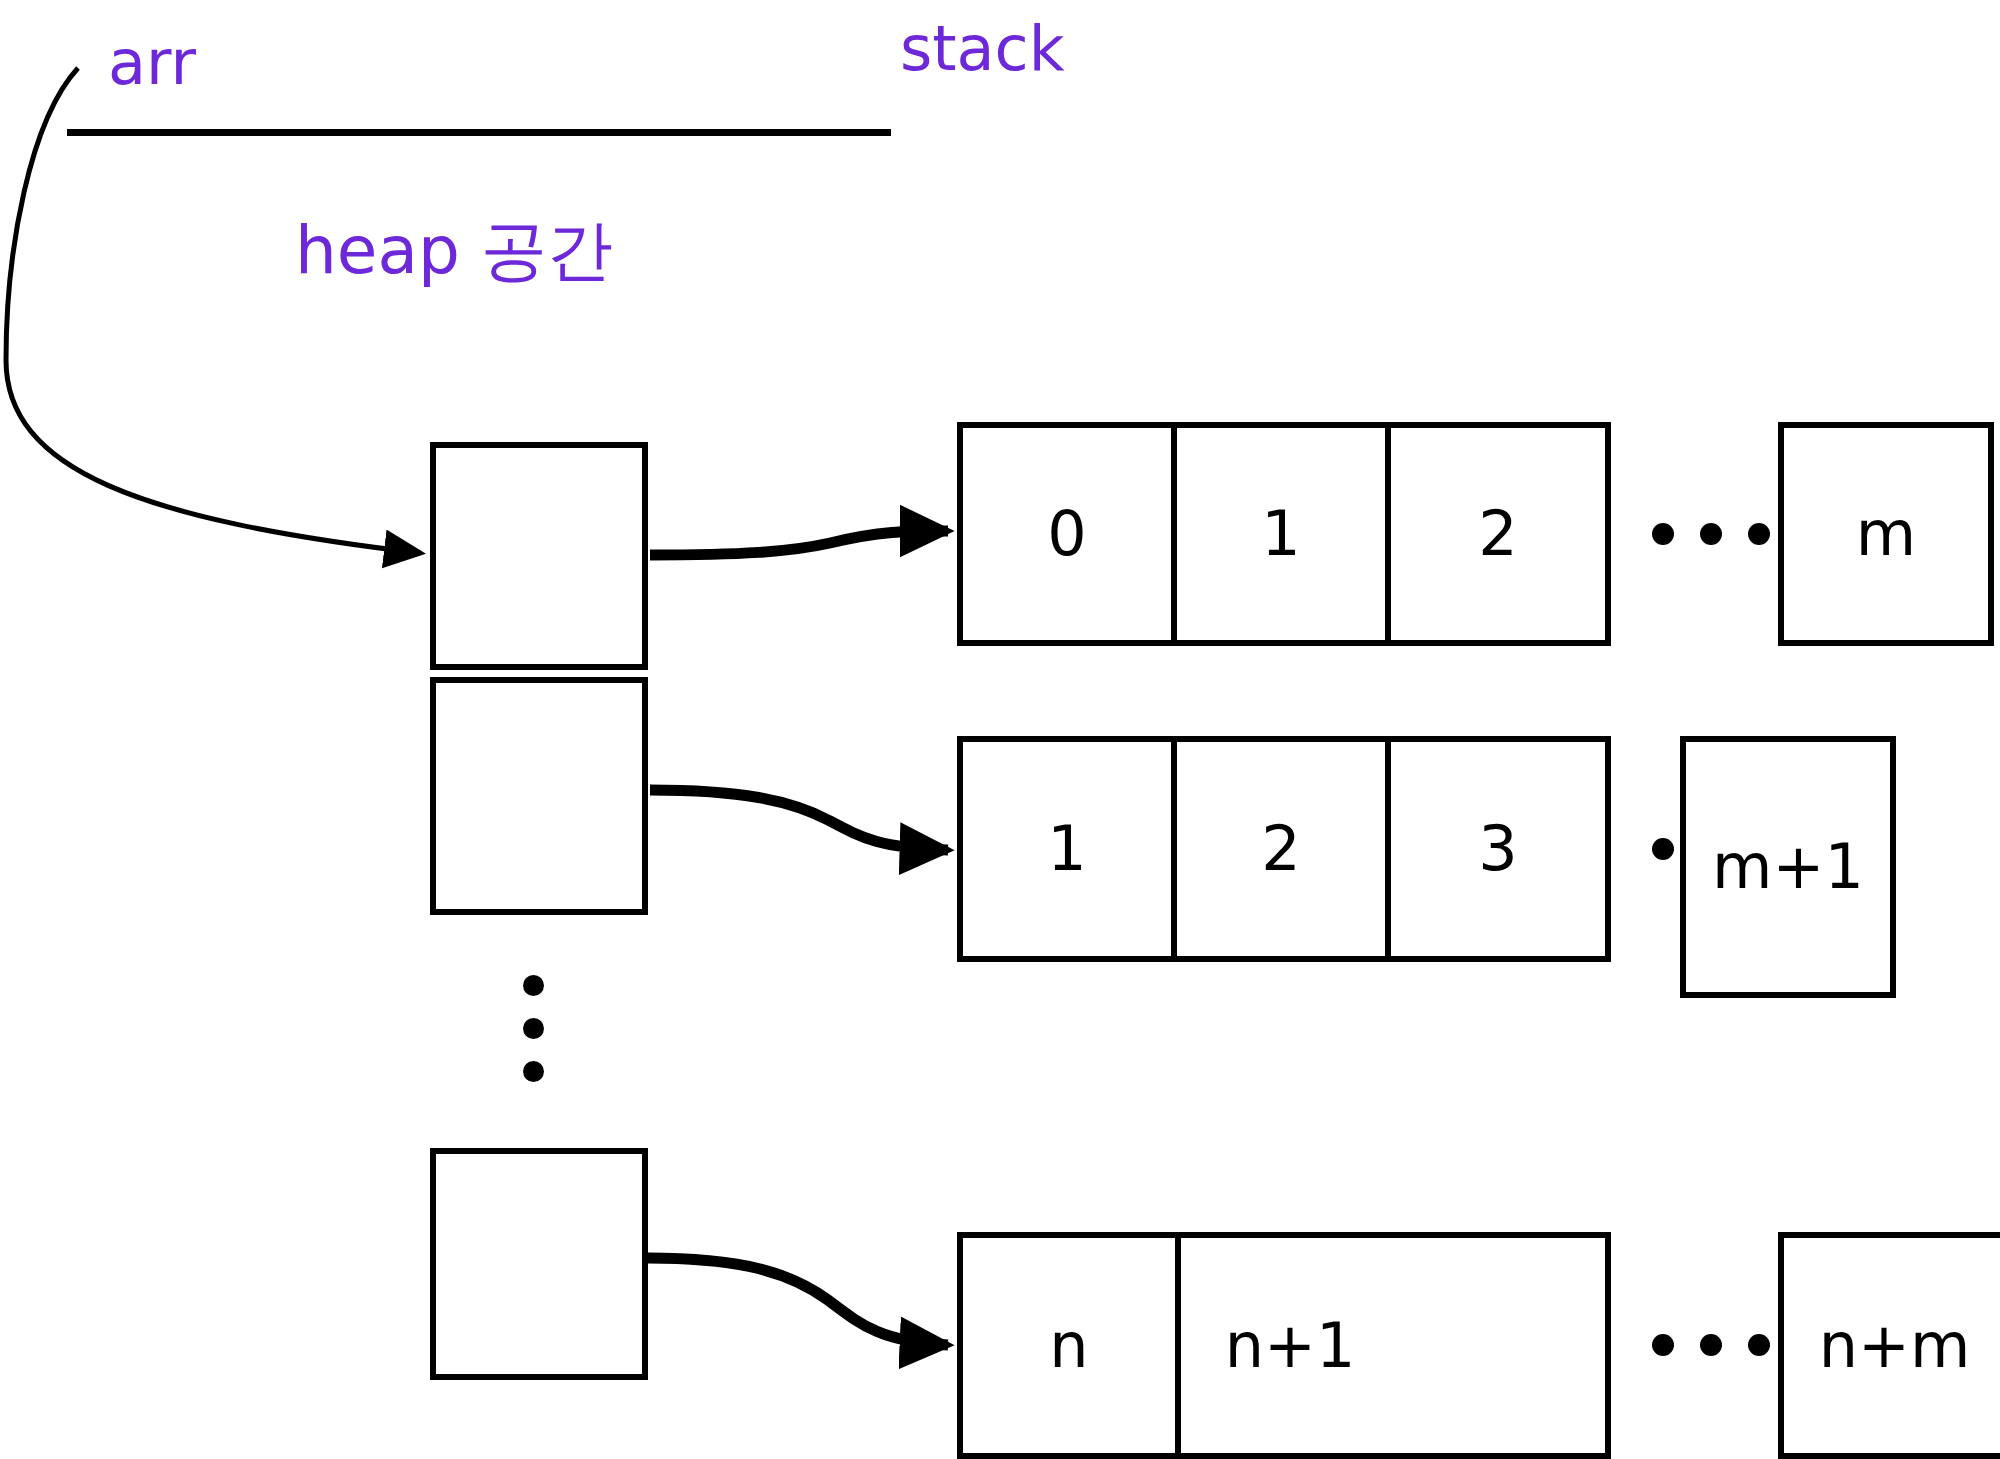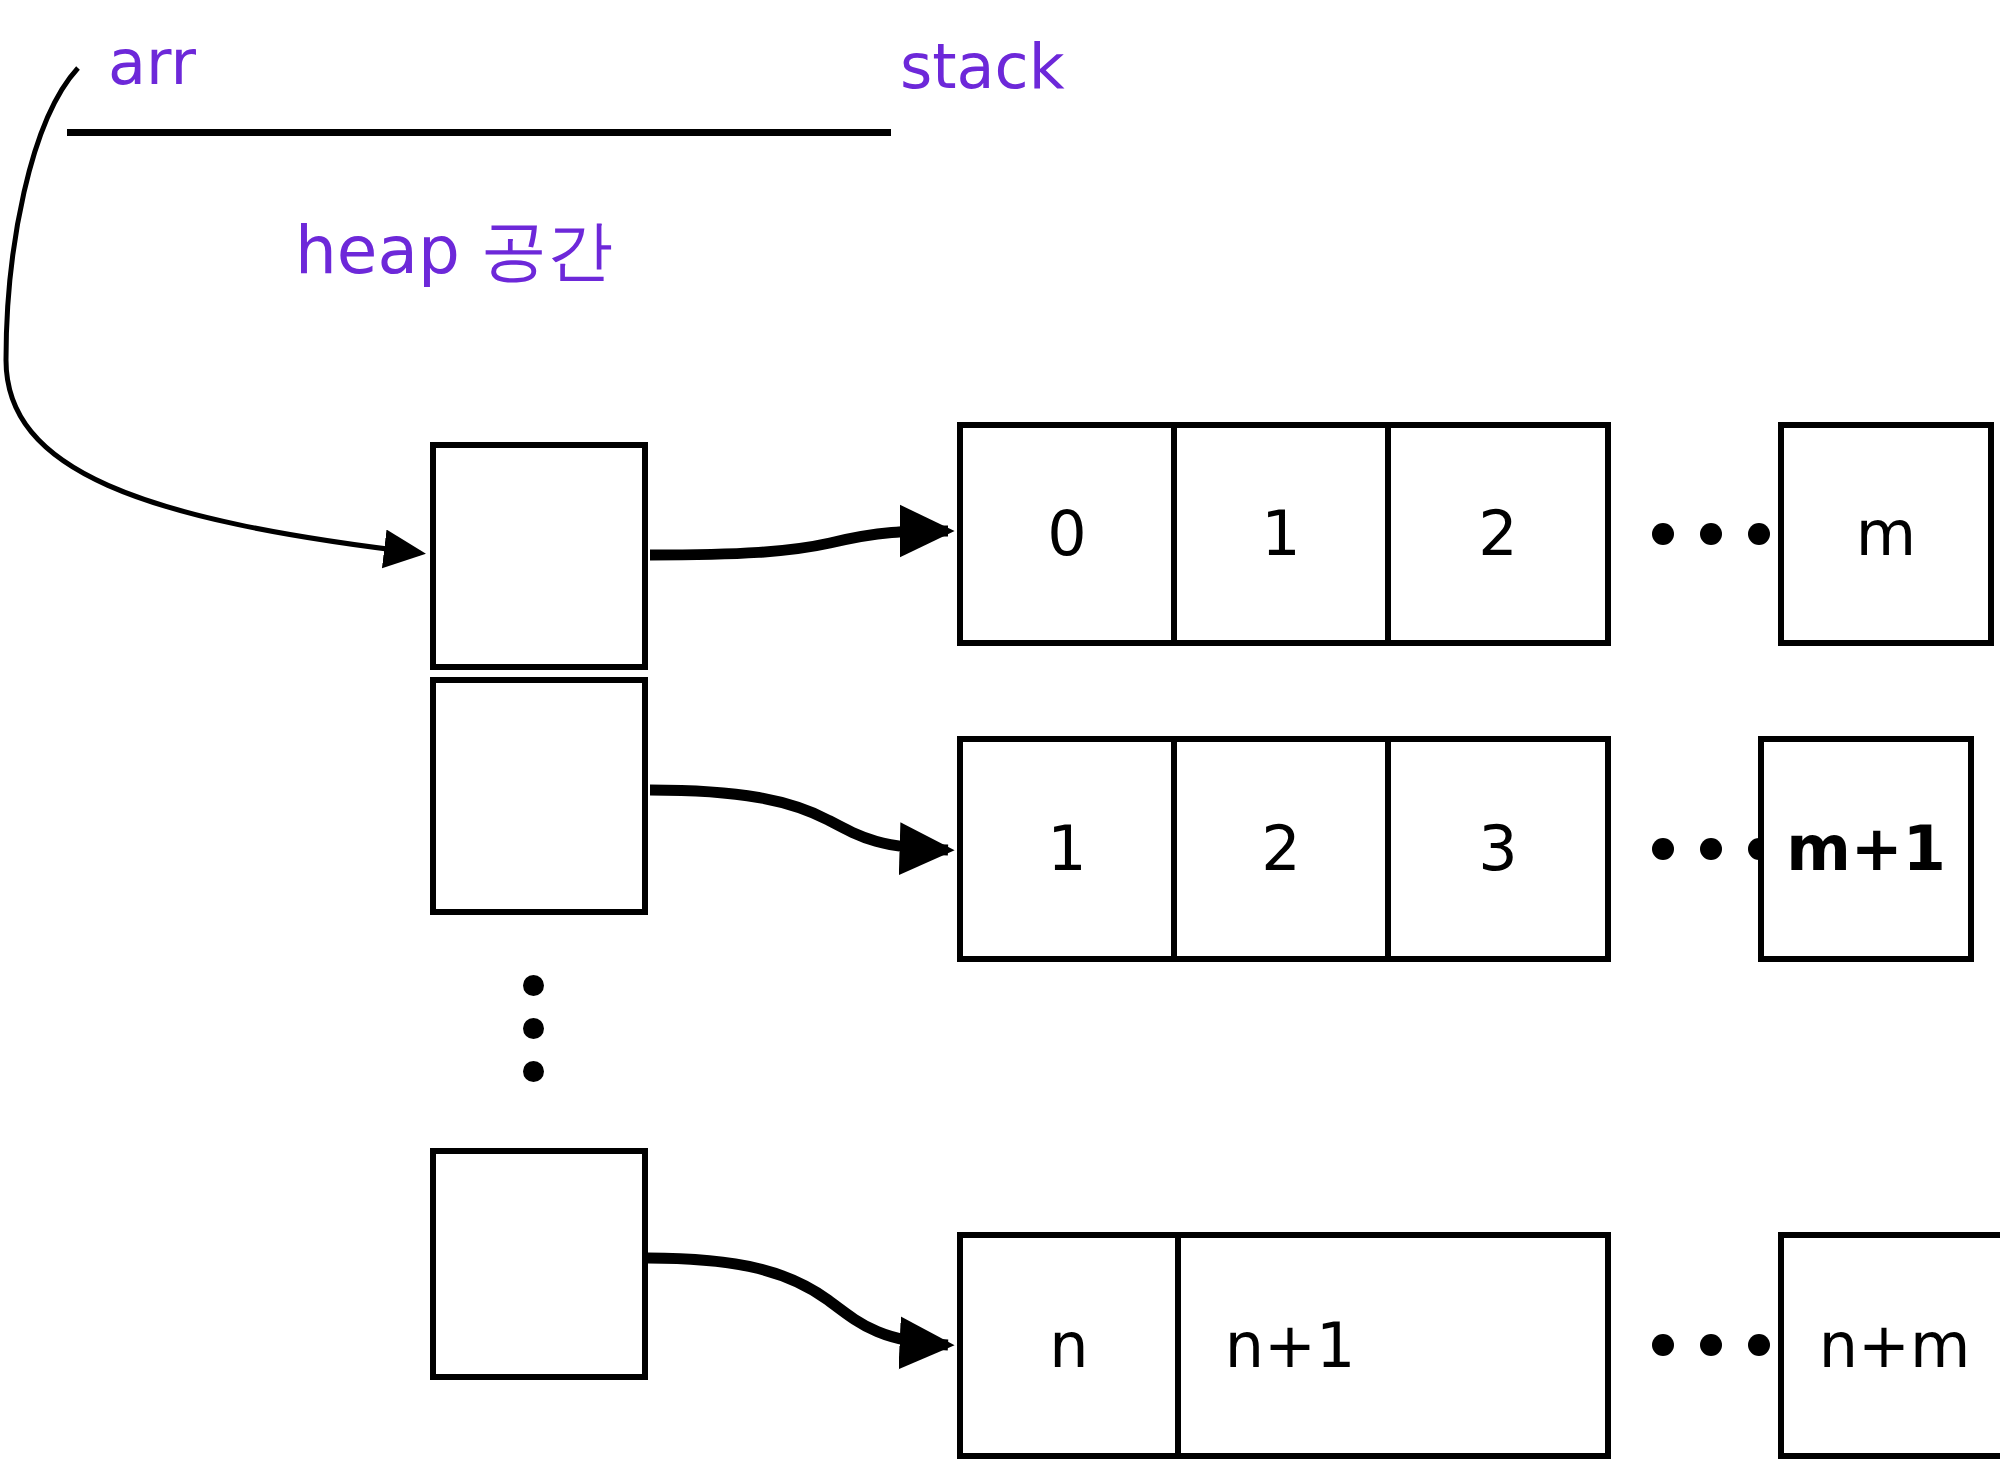--- a/index.html
+++ b/index.html
@@ -19,21 +19,21 @@
 
   
   .top-label {
     position: absolute;
     font-size: 62px;
     line-height: 1;
     color: #6d28d9;
     white-space: nowrap;
   }
   #label-arr  { left: 108px; top: 32px; }
-  #label-stack{ left: 900px; top: 36px; }
+  #label-stack{ left: 900px; top: 18px; }
   #label-heap { left: 295px; top: 218px; font-size: 66px; }
 
   
   #divider {
     position: absolute;
     left: 67px;
     top: 129px;
     width: 824px;
     height: 7px;
     background: #000;
@@ -117,21 +117,21 @@
     background: #000;
     display: block;
   }
 
   
   #array-group-0 { left: 957px; top: 422px;  width: 654px; height: 224px; }
   #tail-cell-0   { left: 1778px; top: 422px; width: 216px; height: 224px; }
   #h-ellipsis-0  { left: 1652px; top: 523px; }
 
   #array-group-1 { left: 957px; top: 736px;  width: 654px; height: 226px; }
-  #tail-cell-1   { left: 1758px; top: 736px; width: 216px; height: 226px; font-weight: bold; }
+  #tail-cell-1   { left: 1680px; top: 736px; width: 216px; height: 262px; }
   #h-ellipsis-1  { left: 1652px; top: 838px; }
 
   #array-group-2 { left: 957px; top: 1232px; width: 654px; height: 227px; }
   #tail-cell-2   { left: 1778px; top: 1232px; width: 233px; height: 227px; }
   #h-ellipsis-2  { left: 1652px; top: 1334px; }
 
   
   #arrows {
     position: absolute;
     left: 0; top: 0;

